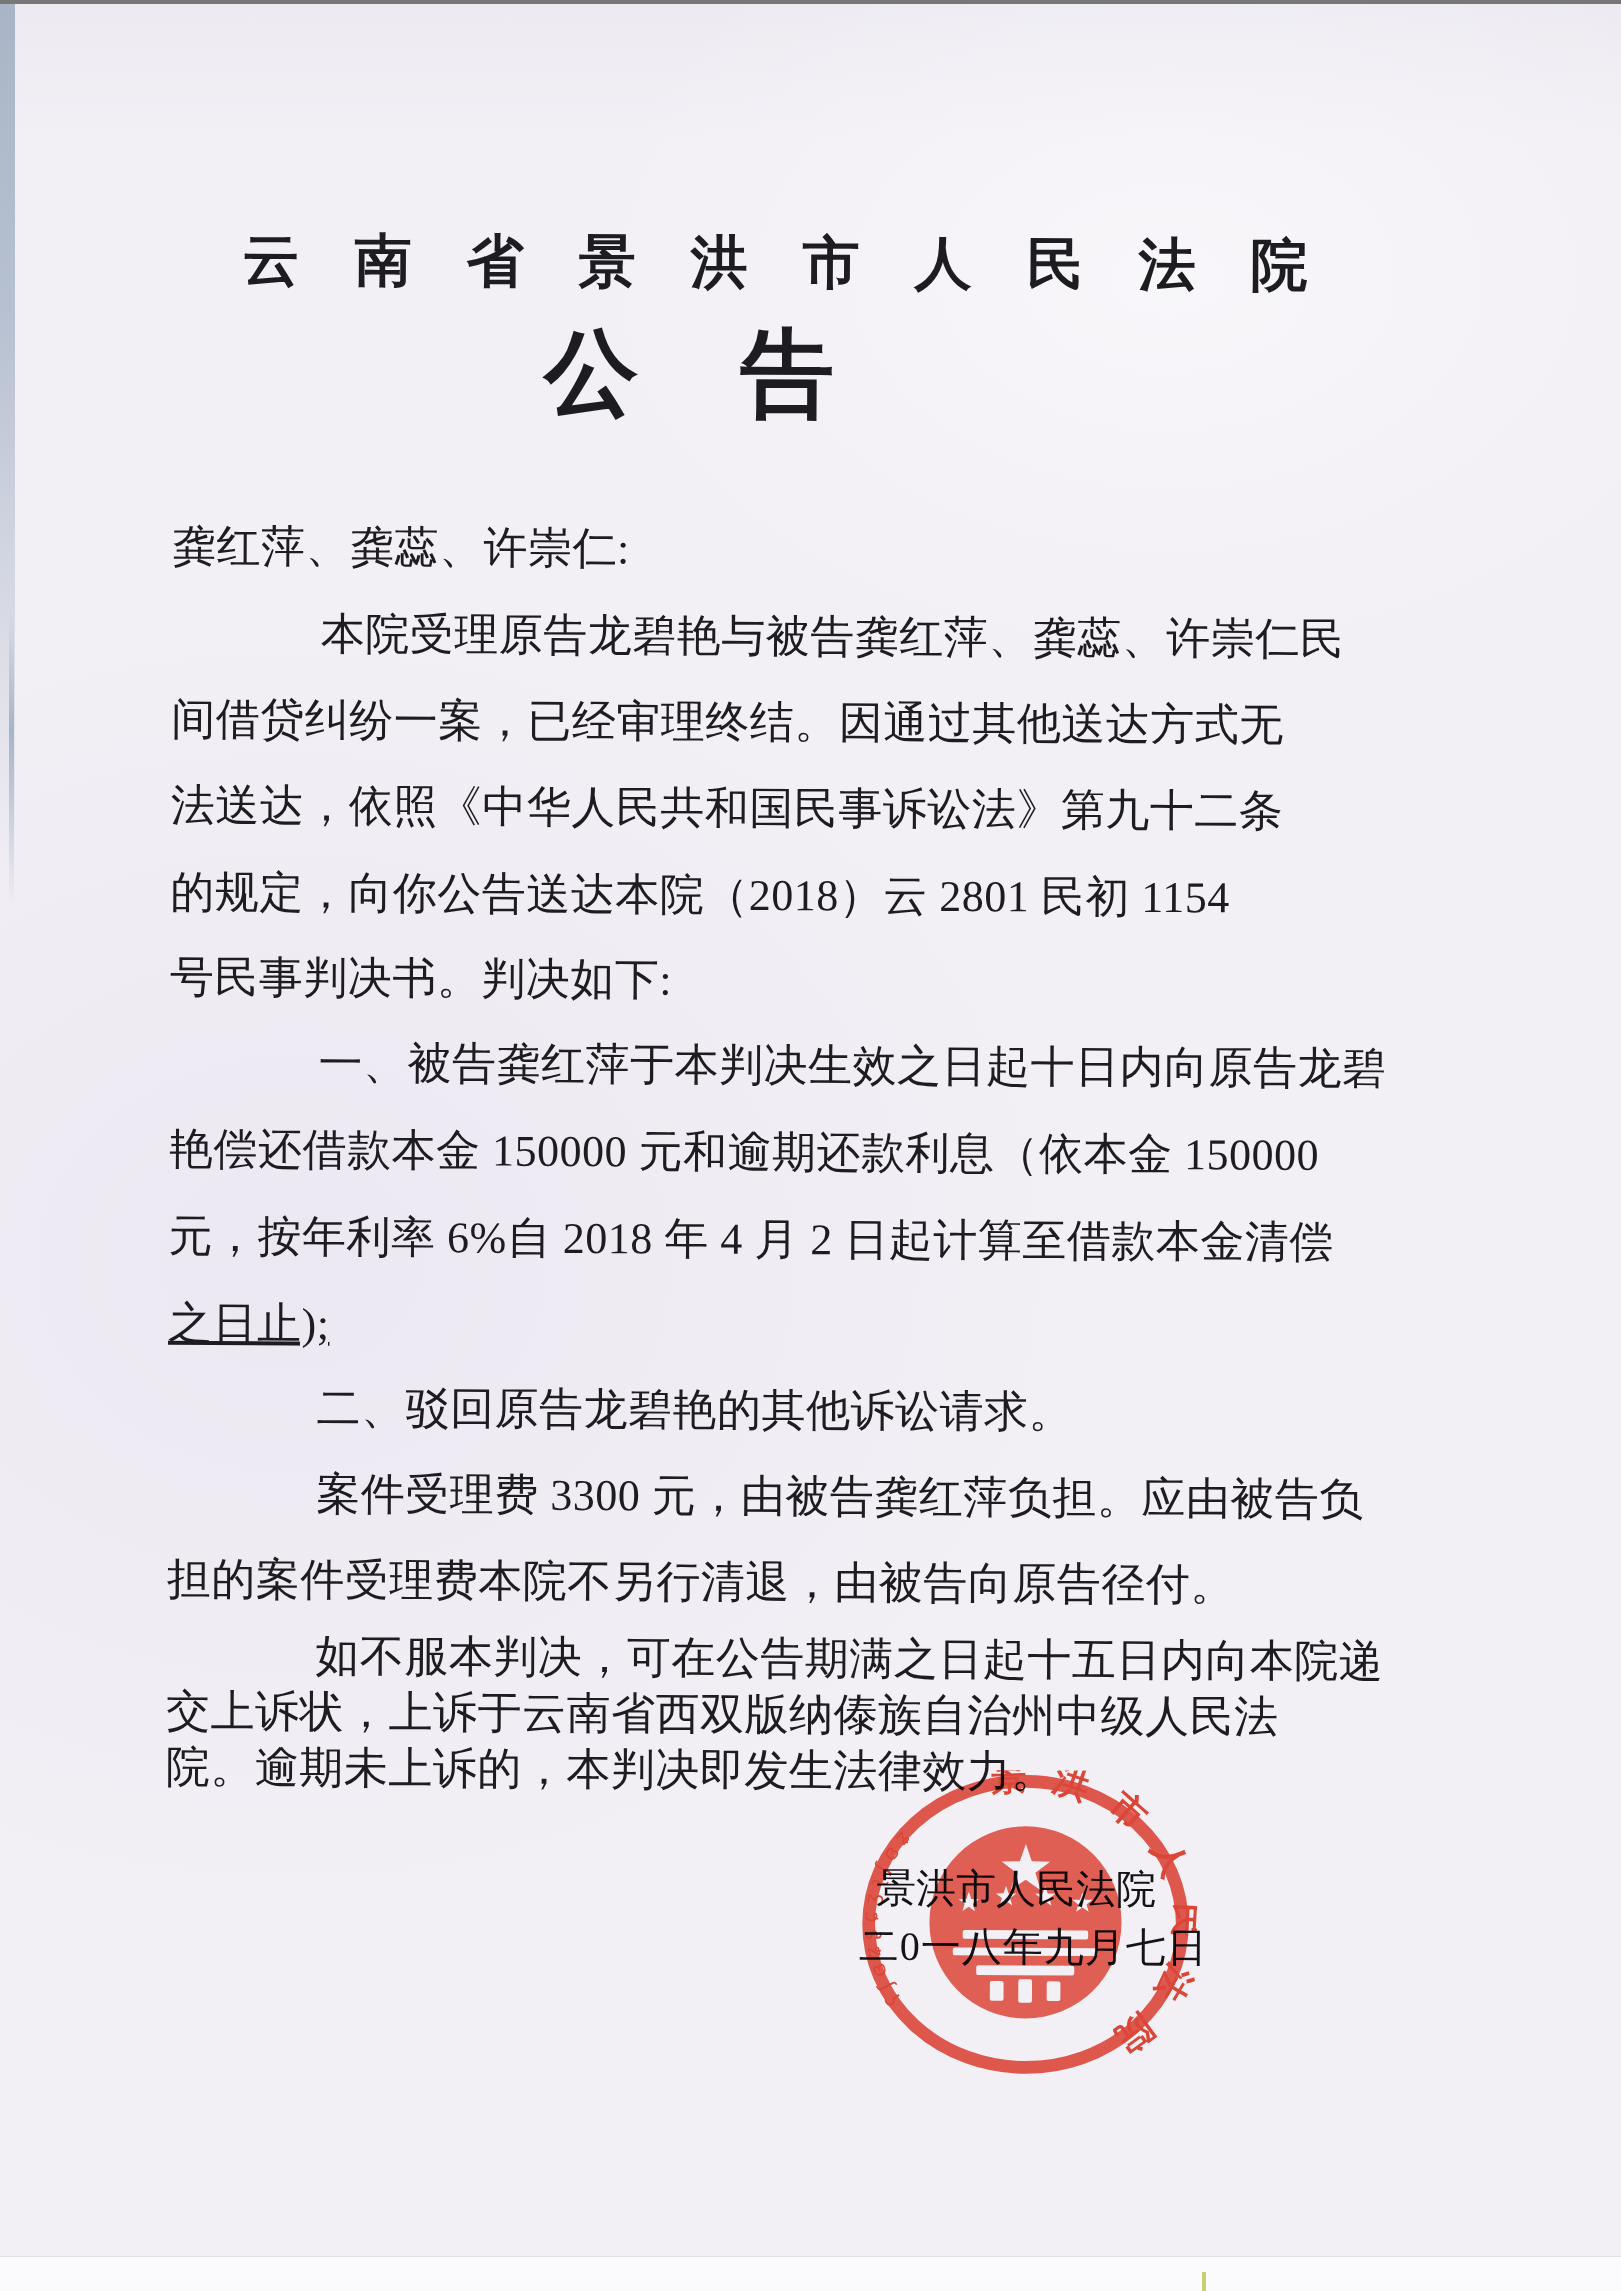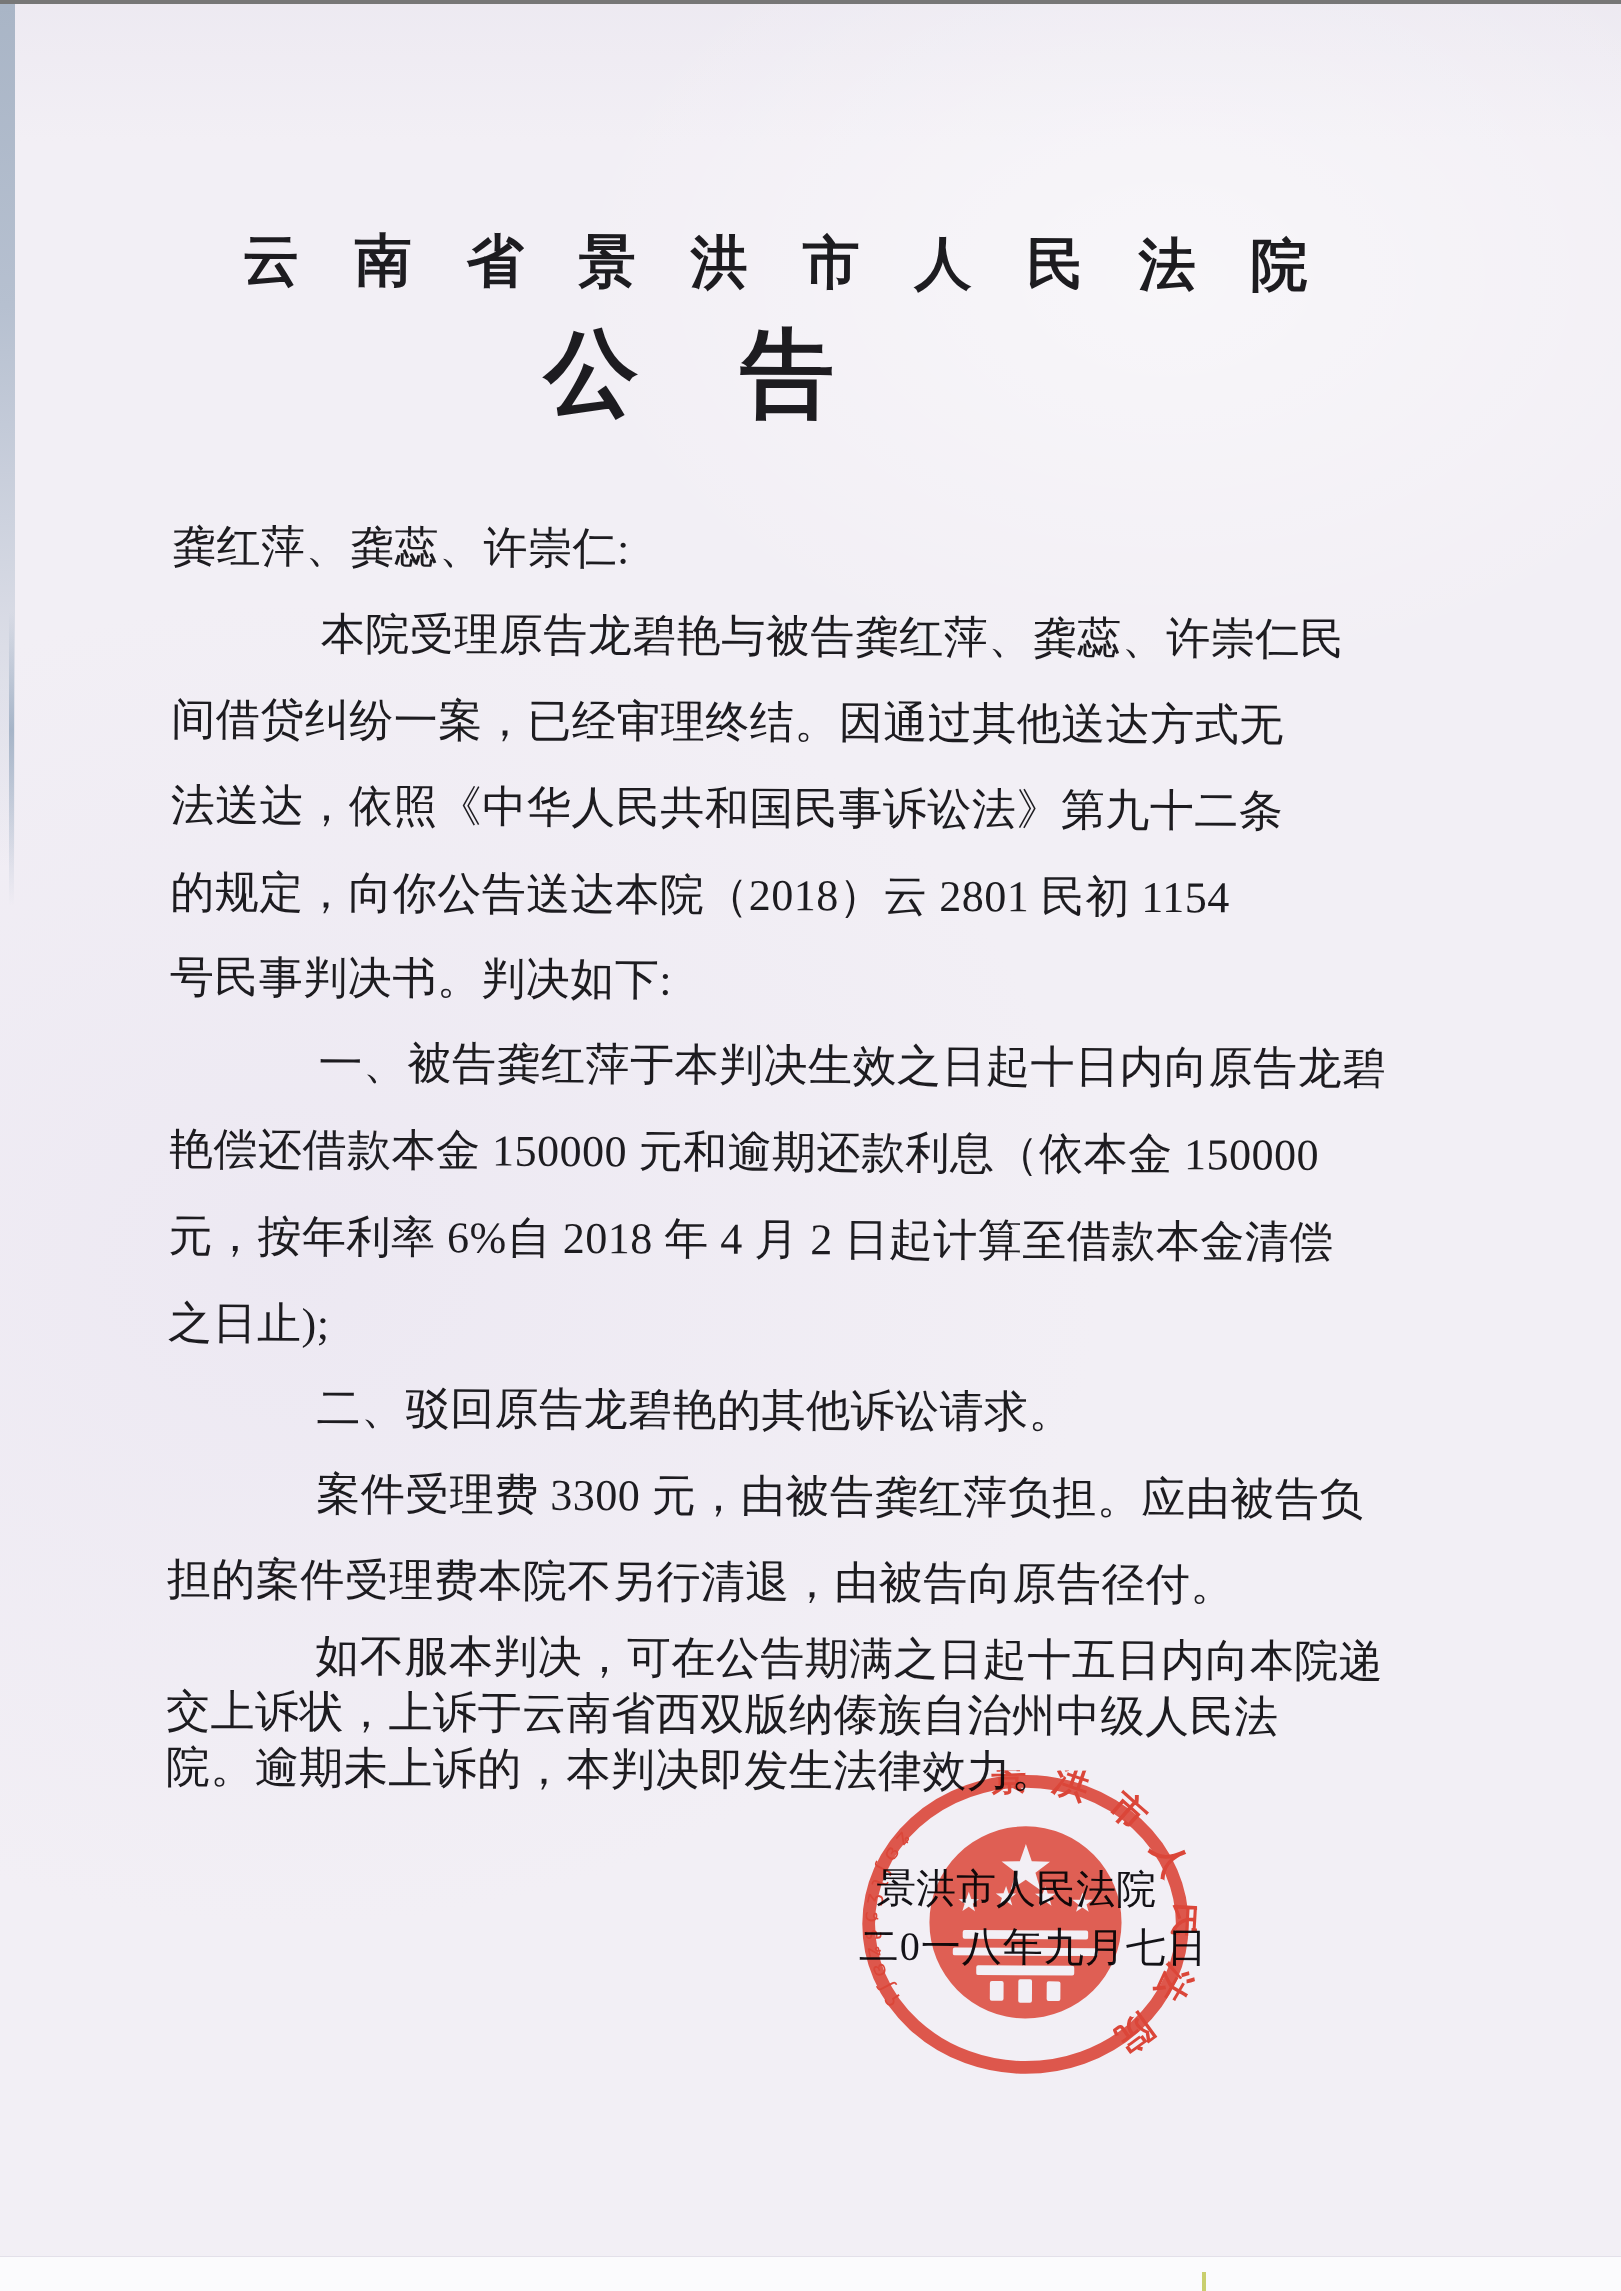--- a/index.html
+++ b/index.html
@@ -95,21 +95,21 @@
 
     <div class="bline indent" style="top:600px;">本院受理原告龙碧艳与被告龚红萍、龚蕊、许崇仁民</div>
     <div class="bline" style="top:686px;">间借贷纠纷一案，已经审理终结。因通过其他送达方式无</div>
     <div class="bline" style="top:772px;">法送达，依照《中华人民共和国民事诉讼法》第九十二条</div>
     <div class="bline" style="top:859px;">的规定，向你公告送达本院（2018）云 2801 民初 1154</div>
     <div class="bline" style="top:944px;">号民事判决书。判决如下:</div>
 
     <div class="bline indent" style="top:1029px;">一、被告龚红萍于本判决生效之日起十日内向原告龙碧</div>
     <div class="bline" style="top:1116px;">艳偿还借款本金 150000 元和逾期还款利息（依本金 150000</div>
     <div class="bline" style="top:1203px;">元，按年利率 6%自 2018 年 4 月 2 日起计算至借款本金清偿</div>
-    <div class="bline" style="top:1290px;">之日止);</div>
+    <div class="bline" style="top:1290px;text-decoration:underline;">之日止);</div>
 
     <div class="bline indent" style="top:1374px;">二、驳回原告龙碧艳的其他诉讼请求。</div>
 
     <div class="bline indent" style="top:1460px;">案件受理费 3300 元，由被告龚红萍负担。应由被告负</div>
     <div class="bline" style="top:1546px;">担的案件受理费本院不另行清退，由被告向原告径付。</div>
 
     <div class="bline indent" style="top:1622px;">如不服本判决，可在公告期满之日起十五日内向本院递</div>
     <div class="bline" style="top:1678px;">交上诉状，上诉于云南省西双版纳傣族自治州中级人民法</div>
     <div class="bline" style="top:1734px;">院。逾期未上诉的，本判决即发生法律效力。</div>
 

